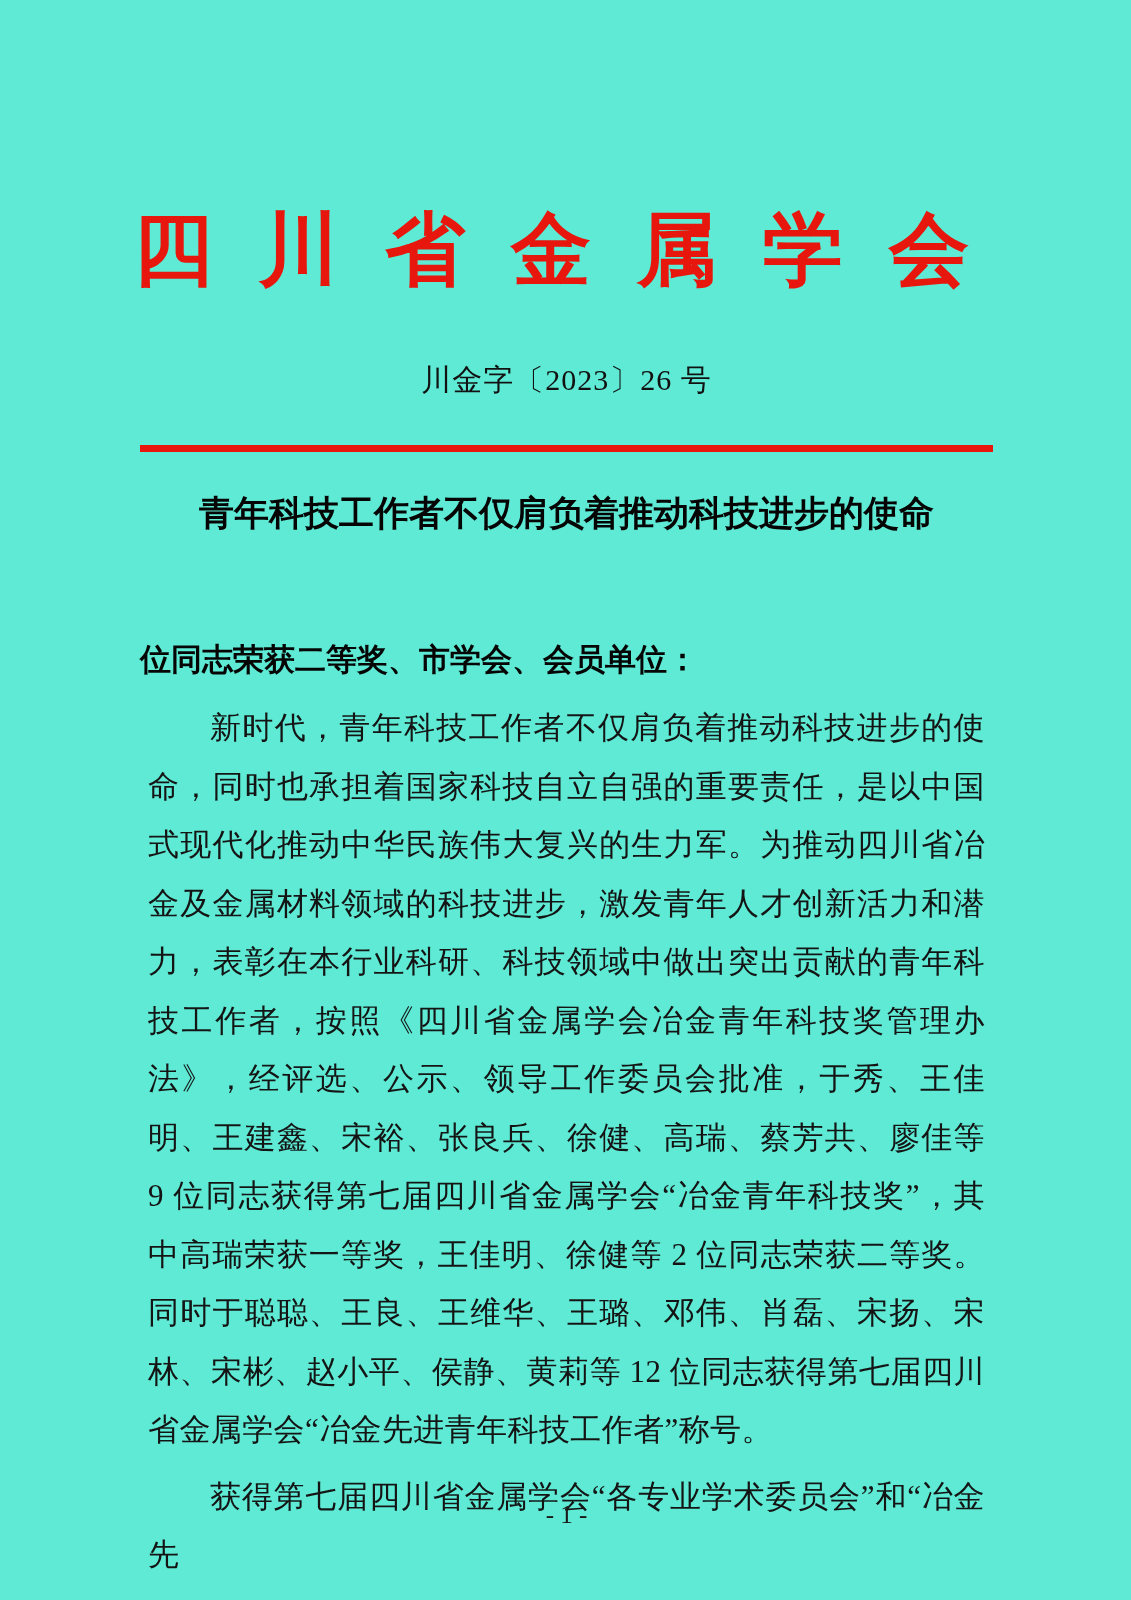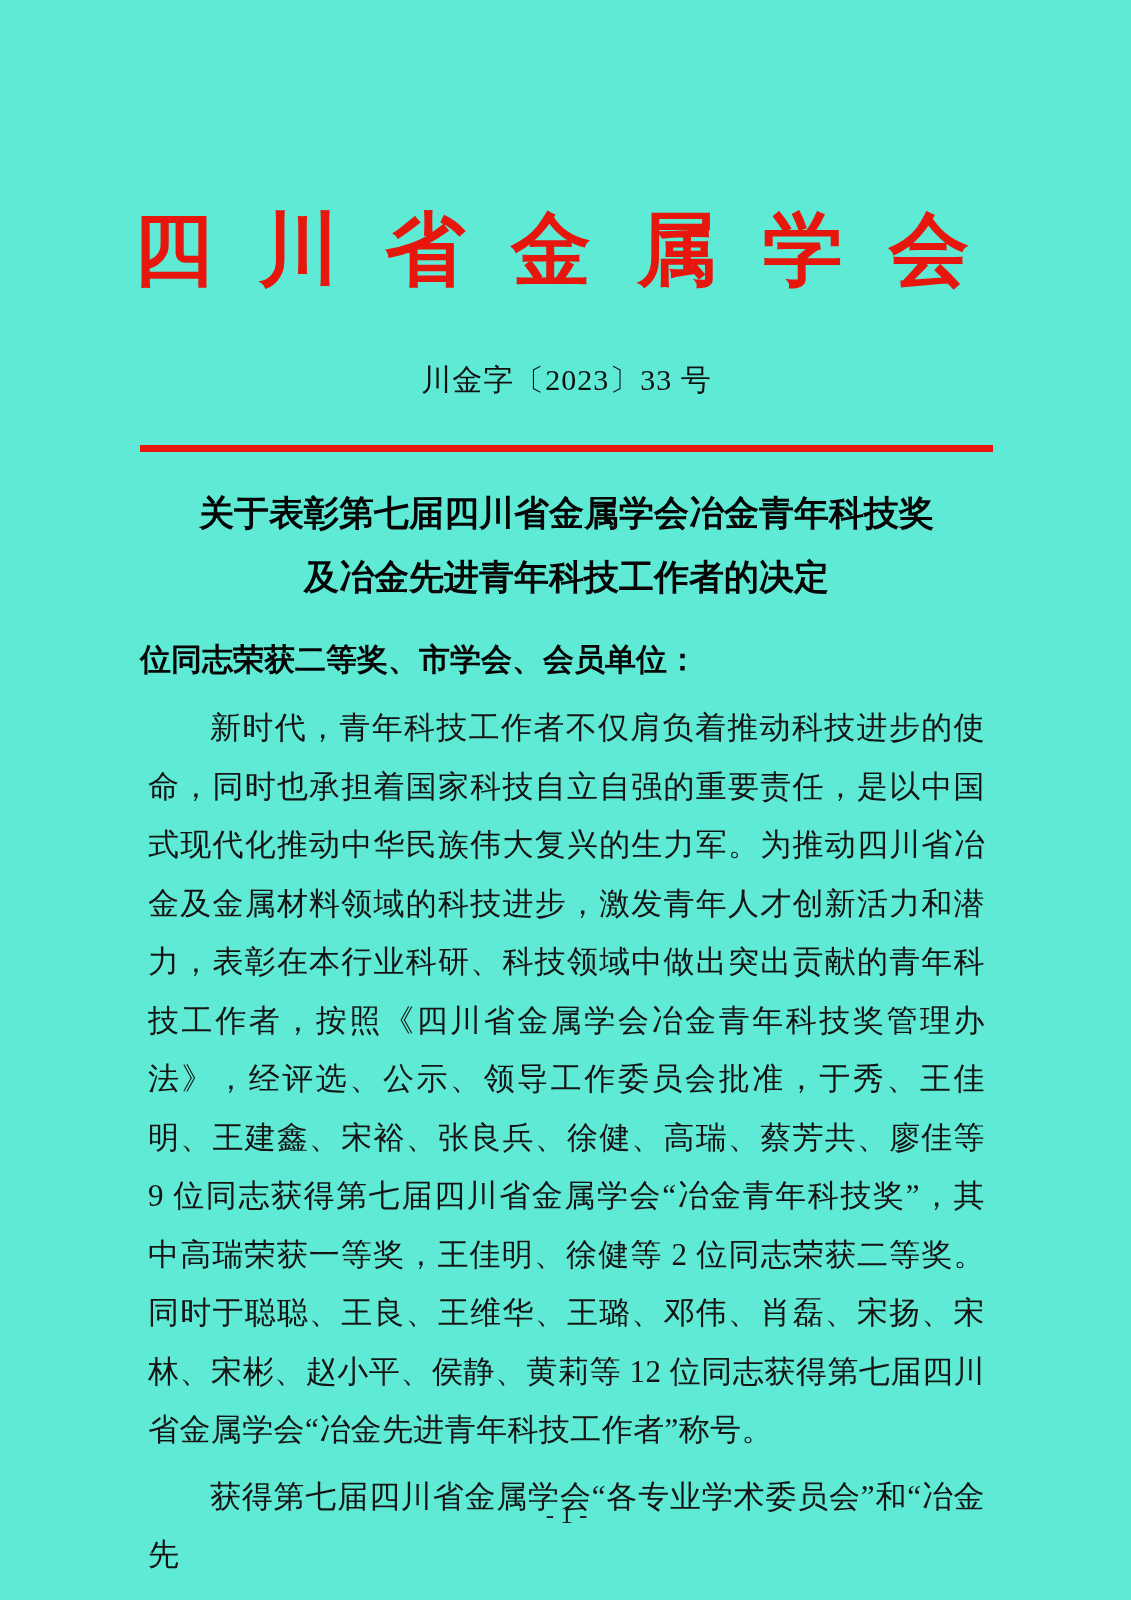--- a/index.html
+++ b/index.html
@@ -110,27 +110,26 @@
     color: #1a1a1a;
   }
 </style>
 </head>
 <body>
 
 <div class="page">
 
   <div class="org-title">四川省金属学会</div>
 
-  <div class="doc-number">川金字〔2023〕33 号</div>
+  <div class="doc-number">川金字〔2023〕26 号</div>
 
   <div class="red-divider"></div>
 
   <div class="doc-title">
-    <div>关于表彰第七届四川省金属学会冶金青年科技奖</div>
-    <div>及冶金先进青年科技工作者的决定</div>
+    <div>青年科技工作者不仅肩负着推动科技进步的使命</div>
   </div>
 
   <div class="salutation">位同志荣获二等奖、市学会、会员单位：</div>
 
   <div class="body-text">
     <p class="para">新时代，青年科技工作者不仅肩负着推动科技进步的使命，同时也承担着国家科技自立自强的重要责任，是以中国式现代化推动中华民族伟大复兴的生力军。为推动四川省冶金及金属材料领域的科技进步，激发青年人才创新活力和潜力，表彰在本行业科研、科技领域中做出突出贡献的青年科技工作者，按照《四川省金属学会冶金青年科技奖管理办法》，经评选、公示、领导工作委员会批准，于秀、王佳明、王建鑫、宋裕、张良兵、徐健、高瑞、蔡芳共、廖佳等 9 位同志获得第七届四川省金属学会“冶金青年科技奖”，其中高瑞荣获一等奖，王佳明、徐健等 2 位同志荣获二等奖。同时于聪聪、王良、王维华、王璐、邓伟、肖磊、宋扬、宋林、宋彬、赵小平、侯静、黄莉等 12 位同志获得第七届四川省金属学会“冶金先进青年科技工作者”称号。</p>
     <p class="para cut">获得第七届四川省金属学会“各专业学术委员会”和“冶金先</p>
   </div>
 
   <div class="page-number">- 1 -</div>

